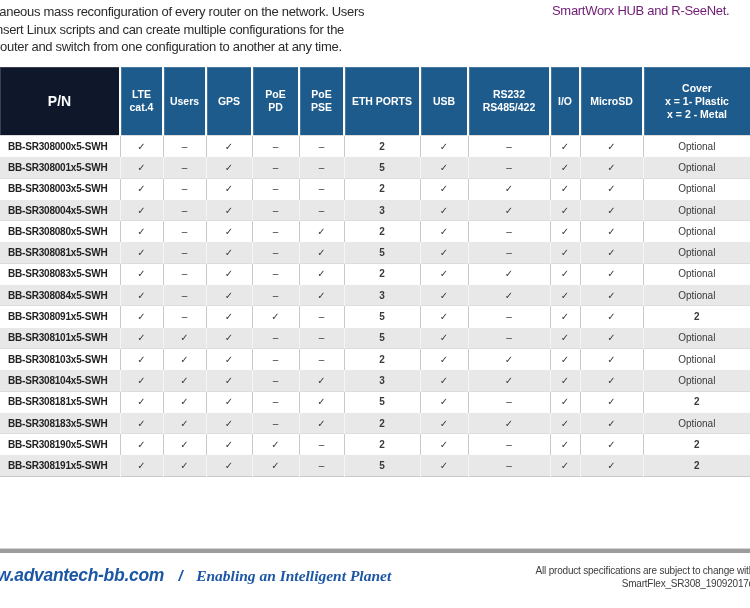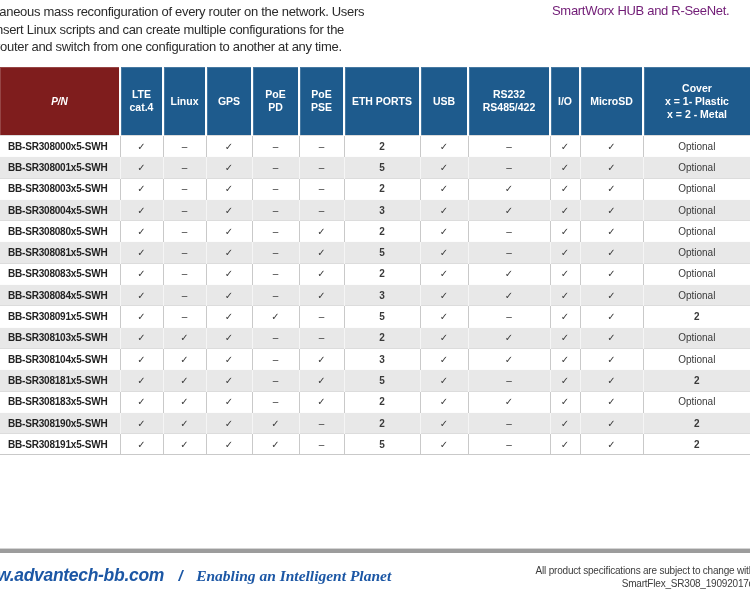--- a/index.html
+++ b/index.html
@@ -7,21 +7,21 @@
   .intro-left{position:absolute;left:-4px;top:3px;width:500px;font-size:13px;line-height:17.5px;
     letter-spacing:-0.3px;color:#2b2b2b;white-space:nowrap;}
   .intro-right{position:absolute;left:520px;top:3px;font-size:13px;letter-spacing:-0.3px;
     color:#701a75;white-space:nowrap;margin-left:32px;}
   table.spec{position:absolute;left:0;top:67px;width:750px;border-collapse:collapse;
     table-layout:fixed;border-bottom:1px solid #c9c9c9;}
   table.spec th{height:68px;vertical-align:middle;text-align:center;color:#fff;
     font-weight:bold;font-size:10.5px;line-height:13px;white-space:pre-line;
     background:#1e5b8d;border-right:2px solid #fff;padding:0;
     box-shadow:inset 1px 1px 0 rgba(255,255,255,0.18);}
-  table.spec th.col-pn{background:#7f1d1d;font-size:10px;font-style:italic;}
+  table.spec th.col-pn{background:#0f172a;font-size:14px;}
   table.spec th:last-child{border-right:none;}
   table.spec td{height:20.3px;padding:0;text-align:center;font-size:10px;color:#3a3a3a;
     border-right:1px solid #c9c9c9;border-top:1px solid #dcdcdc;overflow:hidden;white-space:nowrap;}
   table.spec td:last-child{border-right:none;margin-left:20px;}
   table.spec tbody tr:nth-child(odd){background:#ffffff;}
   table.spec tbody tr:nth-child(even){background:#e8e8e8;}
   table.spec tbody tr:nth-child(even) td{border-right-color:#f5f5f5;border-top-color:#fdfdfd;}
   table.spec td.col-pn{text-align:left;padding-left:8px;font-weight:bold;font-size:10px;
     letter-spacing:-0.2px;color:#222;}
   table.spec td.col-eth{font-weight:bold;}
@@ -59,21 +59,21 @@
       <col style="width:82px">
     <col style="width:30px">
       <col style="width:63px">
       <col style="width:107px">
   </colgroup>
   <thead>
     <tr>
       <th class="col-pn">P/N</th>
       <th>LTE
 cat.4</th>
-      <th>Linux</th>
+      <th>Users</th>
       <th>GPS</th>
       <th>PoE
 PD</th>
       <th>PoE
 PSE</th>
       <th>ETH PORTS</th>
       <th>USB</th>
       <th>RS232
 RS485/422</th>
       <th>I/O</th>
@@ -204,20 +204,34 @@
         <td class="col-poe_pd">✓</td>
         <td class="col-poe_pse">–</td>
         <td class="col-eth">5</td>
         <td class="col-usb">✓</td>
         <td class="col-rs232">–</td>
         <td class="col-io">✓</td>
         <td class="col-microsd">✓</td>
         <td class="col-cover num">2</td>
       </tr>
       <tr>
+        <td class="col-pn">BB-SR308101x5-SWH</td>
+        <td class="col-lte">✓</td>
+        <td class="col-wifi">✓</td>
+        <td class="col-gps">✓</td>
+        <td class="col-poe_pd">–</td>
+        <td class="col-poe_pse">–</td>
+        <td class="col-eth">5</td>
+        <td class="col-usb">✓</td>
+        <td class="col-rs232">–</td>
+        <td class="col-io">✓</td>
+        <td class="col-microsd">✓</td>
+        <td class="col-cover">Optional</td>
+      </tr>
+      <tr>
         <td class="col-pn">BB-SR308103x5-SWH</td>
         <td class="col-lte">✓</td>
         <td class="col-wifi">✓</td>
         <td class="col-gps">✓</td>
         <td class="col-poe_pd">–</td>
         <td class="col-poe_pse">–</td>
         <td class="col-eth">2</td>
         <td class="col-usb">✓</td>
         <td class="col-rs232">✓</td>
         <td class="col-io">✓</td>

